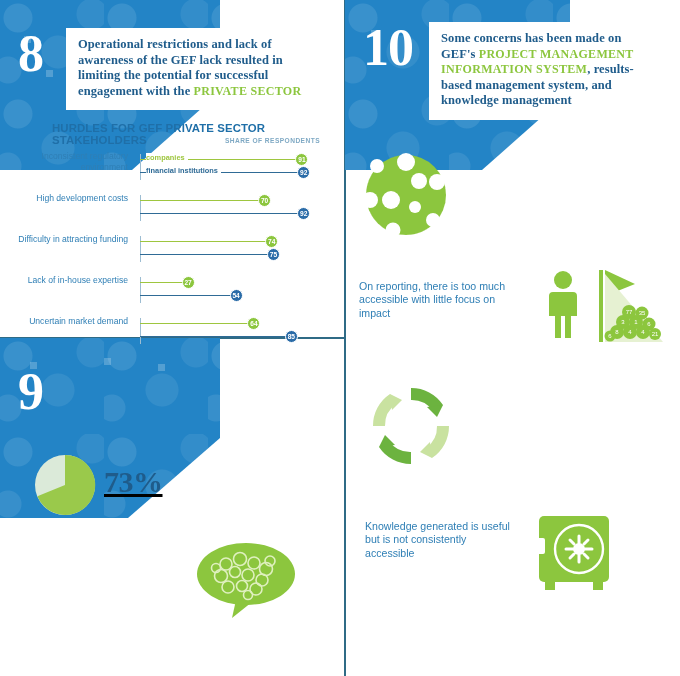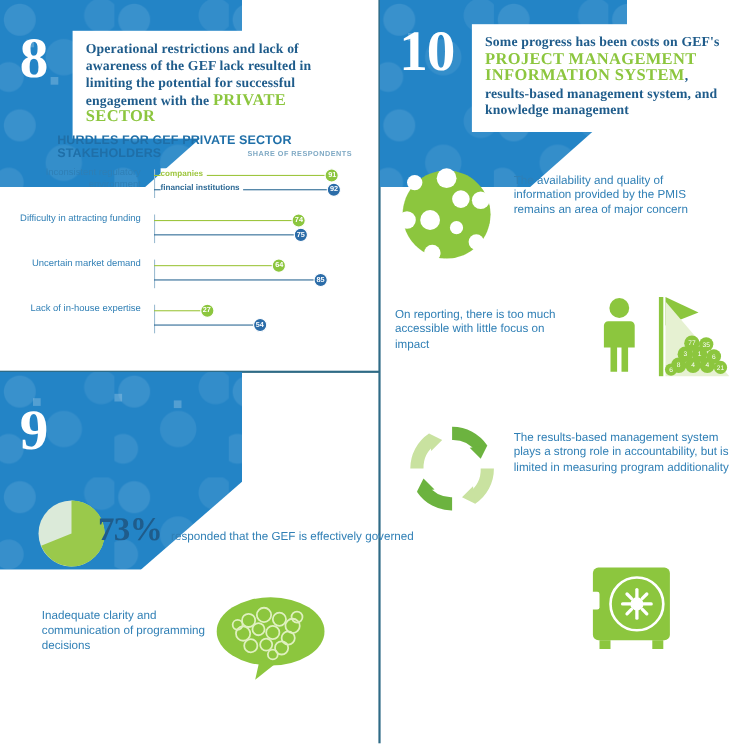--- a/index.html
+++ b/index.html
@@ -54,21 +54,21 @@
     font-size:52px; line-height:52px; letter-spacing:-1px;
     width:66px; text-align:left; padding-left:18px; flex:none;
   }
   .hdr .card {
     background:#ffffff; padding:9px 14px 11px 12px;
   }
   .hdr .card p {
     font-family:"Liberation Serif", serif; font-weight:700;
     color:#1f5c8b; font-size:12.5px; line-height:15.5px; letter-spacing:.1px;
   }
-  .hl-green { color:#8cc63e; font-size:15px; letter-spacing:.3px; }
+  .hl-green { color:#8cc63e; font-size:12px; letter-spacing:.3px; }
 
   #hdr8  { left:0;  top:28px;  width:322px; }
   #hdr10 { left:345px; top:22px; width:325px; }
   #hdr9  { left:0;  top:366px; width:322px; }
   #hdr10 .num { font-size:52px; width:84px; }
 
   
   .chart { position:absolute; left:0; top:122px; width:340px; height:200px; }
   .chart-title {
     position:absolute; left:52px; top:0; width:268px;
@@ -112,21 +112,21 @@
   .legend-lbl.b { color:#2f6b96; left:6px; top:14px; }
 
   
   .item { position:absolute; }
   .item .txt {
     position:absolute; font-size:10.6px; line-height:13.4px;
     color:#2f7fb5; font-weight:500;
   }
 
   
-  .stat { position:absolute; left:89px; top:465px; display:flex; align-items:flex-end; }
+  .stat { position:absolute; left:104px; top:465px; display:flex; align-items:flex-start;text-decoration:underline; }
   .stat .big {
     font-family:"Liberation Serif", serif; font-weight:700;
     font-size:30px; color:#1f5c8b; letter-spacing:-.5px;
   }
   .stat .desc {
     font-size:10.6px; line-height:13.4px; color:#2f7fb5; font-weight:500;
     margin-left:8px; position:relative; top:-4px;
   }
 
   .pie { position:absolute; left:34px; top:454px; width:62px; height:62px; }
@@ -182,81 +182,93 @@
             </div>
             <div class="legend-lbl g">companies</div>
             <div class="lolli b" style="left: 0px; width: 163.76px;">
               <div class="stem" style="width: 163.76px;"></div>
               <div class="dot" style="left: 157.26px;">92</div>
             </div>
             <div class="legend-lbl b">financial institutions</div>
           </div>
         </div>
         <div class="row">
+          <div class="cat">High development costs</div>
+          <div class="bars">
+            <div class="axis"></div>
+            <div class="lolli g" style="left: 0px; width: 124.6px;">
+              <div class="stem" style="width: 124.6px;"></div>
+              <div class="dot" style="left: 118.1px;">70</div>
+            </div>
+            <div class="lolli b" style="left: 0px; width: 163.76px;">
+              <div class="stem" style="width: 163.76px;"></div>
+              <div class="dot" style="left: 157.26px;">92</div>
+            </div>
+          </div>
+        </div>
+        <div class="row">
           <div class="cat">Difficulty in attracting funding</div>
           <div class="bars">
             <div class="axis"></div>
             <div class="lolli g" style="left: 0px; width: 131.72px;">
               <div class="stem" style="width: 131.72px;"></div>
               <div class="dot" style="left: 125.22px;">74</div>
             </div>
             <div class="lolli b" style="left: 0px; width: 133.5px;">
               <div class="stem" style="width: 133.5px;"></div>
               <div class="dot" style="left: 127px;">75</div>
+            </div>
+          </div>
+        </div>
+        <div class="row">
+          <div class="cat">Lack of in-house expertise</div>
+          <div class="bars">
+            <div class="axis"></div>
+            <div class="lolli g" style="left: 0px; width: 48.06px;">
+              <div class="stem" style="width: 48.06px;"></div>
+              <div class="dot" style="left: 41.56px;">27</div>
+            </div>
+            <div class="lolli b" style="left: 0px; width: 96.12px;">
+              <div class="stem" style="width: 96.12px;"></div>
+              <div class="dot" style="left: 89.62px;">54</div>
             </div>
           </div>
         </div>
         <div class="row">
           <div class="cat">Uncertain market demand</div>
           <div class="bars">
             <div class="axis"></div>
             <div class="lolli g" style="left: 0px; width: 113.92px;">
               <div class="stem" style="width: 113.92px;"></div>
               <div class="dot" style="left: 107.42px;">64</div>
             </div>
             <div class="lolli b" style="left: 0px; width: 151.3px;">
               <div class="stem" style="width: 151.3px;"></div>
               <div class="dot" style="left: 144.8px;">85</div>
             </div>
           </div>
         </div>
-        <div class="row">
-          <div class="cat">Lack of in-house expertise</div>
-          <div class="bars">
-            <div class="axis"></div>
-            <div class="lolli g" style="left: 0px; width: 48.06px;">
-              <div class="stem" style="width: 48.06px;"></div>
-              <div class="dot" style="left: 41.56px;">27</div>
-            </div>
-            <div class="lolli b" style="left: 0px; width: 96.12px;">
-              <div class="stem" style="width: 96.12px;"></div>
-              <div class="dot" style="left: 89.62px;">54</div>
-            </div>
-          </div>
-        </div>
       </div>
   </div>
 
   <div class="hdr" id="hdr9">
     <div class="num">9</div>
   </div>
 
   <div class="pie">
     <svg width="62" height="62" viewBox="0 0 62 62">
       <circle cx="31" cy="31" r="30" fill="#dbead9"></circle>
       <path d="M31 31 L31 1 A30 30 0 1 1 3.4 42.2 Z" fill="#9ac94b"></path>
     </svg>
   </div>
   <div class="stat">
     <span class="big">73%</span>
-    <span class="desc">responded that the GEF is effectively governed</span>
   </div>
 
   <div class="item" style="left:0;top:548px;width:330px;height:70px">
-    <div class="txt" style="left:38px;top:6px;width:150px">Inadequate clarity and communication of programming decisions</div>
     <div style="position:absolute;left:196px;top:-6px">
       <svg width="100" height="76" viewBox="0 0 100 76">
         <ellipse cx="50" cy="32" rx="49" ry="31" fill="#8cc63e"></ellipse>
         <path d="M40 58 L36 76 L56 60 Z" fill="#8cc63e"></path>
         <g fill="none" stroke="#dff0bf" stroke-width="1.6">
           <circle cx="30" cy="22" r="6"></circle>
             <circle cx="44" cy="17" r="6.5"></circle>
           <circle cx="58" cy="21" r="6"></circle>
             <circle cx="70" cy="27" r="6.5"></circle>
           <circle cx="25" cy="34" r="6.5"></circle>
@@ -270,21 +282,21 @@
           <circle cx="20" cy="26" r="4.5"></circle>
             <circle cx="52" cy="53" r="4.5"></circle>
         </g>
       </svg>
     </div>
   </div>
 
   <div class="hdr" id="hdr10">
     <div class="num">10</div>
     <div class="card">
-      <p><span>Some progress has been costs on GEF's </span><span class="hl-green">PROJECT MANAGEMENT INFORMATION SYSTEM</span><span>, results-based management system, and knowledge management</span></p>
+      <p><span>Some concerns has been made on GEF's </span><span class="hl-green">PROJECT MANAGEMENT INFORMATION SYSTEM</span><span>, results-based management system, and knowledge management</span></p>
     </div>
   </div>
 
   <div class="item" style="left:355px;top:150px;width:320px;height:100px">
     <div style="position:absolute;left:8px;top:2px">
       <svg width="86" height="86" viewBox="0 0 86 86">
         <path fill="#8cc63e" d="M43 3 a40 40 0 1 1 -.1 0 Z
           M43 3 a40 40 0 0 0 -40 40 a40 40 0 0 0 40 40 a40 40 0 0 0 40 -40 a40 40 0 0 0 -40 -40 Z"></path>
         <circle cx="43" cy="43" r="40" fill="#8cc63e"></circle>
         <g fill="#ffffff">
@@ -293,21 +305,20 @@
           <circle cx="70" cy="68" r="7"></circle>
           <circle cx="30" cy="78" r="7.5"></circle>
           <circle cx="7" cy="48" r="8"></circle>
           <circle cx="14" cy="14" r="7"></circle>
           <circle cx="56" cy="29" r="8"></circle>
           <circle cx="28" cy="48" r="9"></circle>
           <circle cx="52" cy="55" r="6"></circle>
         </g>
       </svg>
     </div>
-    <div class="txt" style="left:112px;top:8px;width:190px">The availability and quality of information provided by the PMIS remains an area of major concern</div>
   </div>
 
   <div class="item" style="left:355px;top:272px;width:320px;height:66px">
     <div class="txt" style="left:4px;top:8px;width:170px">On reporting, there is too much accessible with little focus on impact</div>
     <div style="position:absolute;left:180px;top:-6px">
       <svg width="140" height="76" viewBox="0 0 140 76">
 
         <circle cx="28" cy="14" r="9" fill="#8cc63e"></circle>
         <path d="M18 26 h20 a4 4 0 0 1 4 4 v20 h-6 v22 h-6 v-22 h-4 v22 h-6 v-22 h-6 v-20 a4 4 0 0 1 4 -4 Z" fill="#8cc63e"></path>
 
@@ -353,24 +364,24 @@
           <path d="M74 21 l-16 2 l10 10 Z" fill="#6cb33f"></path>
           <path d="M80 42 a38 38 0 0 1 -17 32 l-6 -10 a26 26 0 0 0 11 -22 Z" fill="#c9e2a0"></path>
           <path d="M63 74 l-2 -16 l-10 10 Z" fill="#c9e2a0"></path>
           <path d="M42 80 a38 38 0 0 1 -32 -17 l10 -6 a26 26 0 0 0 22 11 Z" fill="#6cb33f"></path>
           <path d="M10 63 l16 -2 l-10 -10 Z" fill="#6cb33f"></path>
           <path d="M4 42 a38 38 0 0 1 17 -32 l6 10 a26 26 0 0 0 -11 22 Z" fill="#c9e2a0"></path>
           <path d="M21 10 l2 16 l10 -10 Z" fill="#c9e2a0"></path>
         </g>
       </svg>
     </div>
-    <div class="txt" style="left:112px;top:12px;width:205px">The results-based management system plays a strong role in accountability, but is limited in measuring program additionality</div>
   </div>
 
   <div class="item" style="left:355px;top:512px;width:320px;height:90px">
+    <div class="txt" style="left:10px;top:8px;width:150px">Knowledge generated is useful but is not consistently accessible</div>
     <div style="position:absolute;left:180px;top:0">
       <svg width="82" height="82" viewBox="0 0 82 82">
         <rect x="4" y="4" width="70" height="66" rx="5" fill="#8cc63e"></rect>
         <rect x="10" y="70" width="10" height="8" fill="#8cc63e"></rect>
         <rect x="58" y="70" width="10" height="8" fill="#8cc63e"></rect>
         <rect x="2" y="26" width="8" height="16" rx="2" fill="#ffffff"></rect>
         <circle cx="44" cy="37" r="24" fill="none" stroke="#ffffff" stroke-width="2.4"></circle>
         <g stroke="#ffffff" stroke-width="3" stroke-linecap="round">
           <line x1="44" y1="24" x2="44" y2="31"></line>
           <line x1="44" y1="43" x2="44" y2="50"></line>

